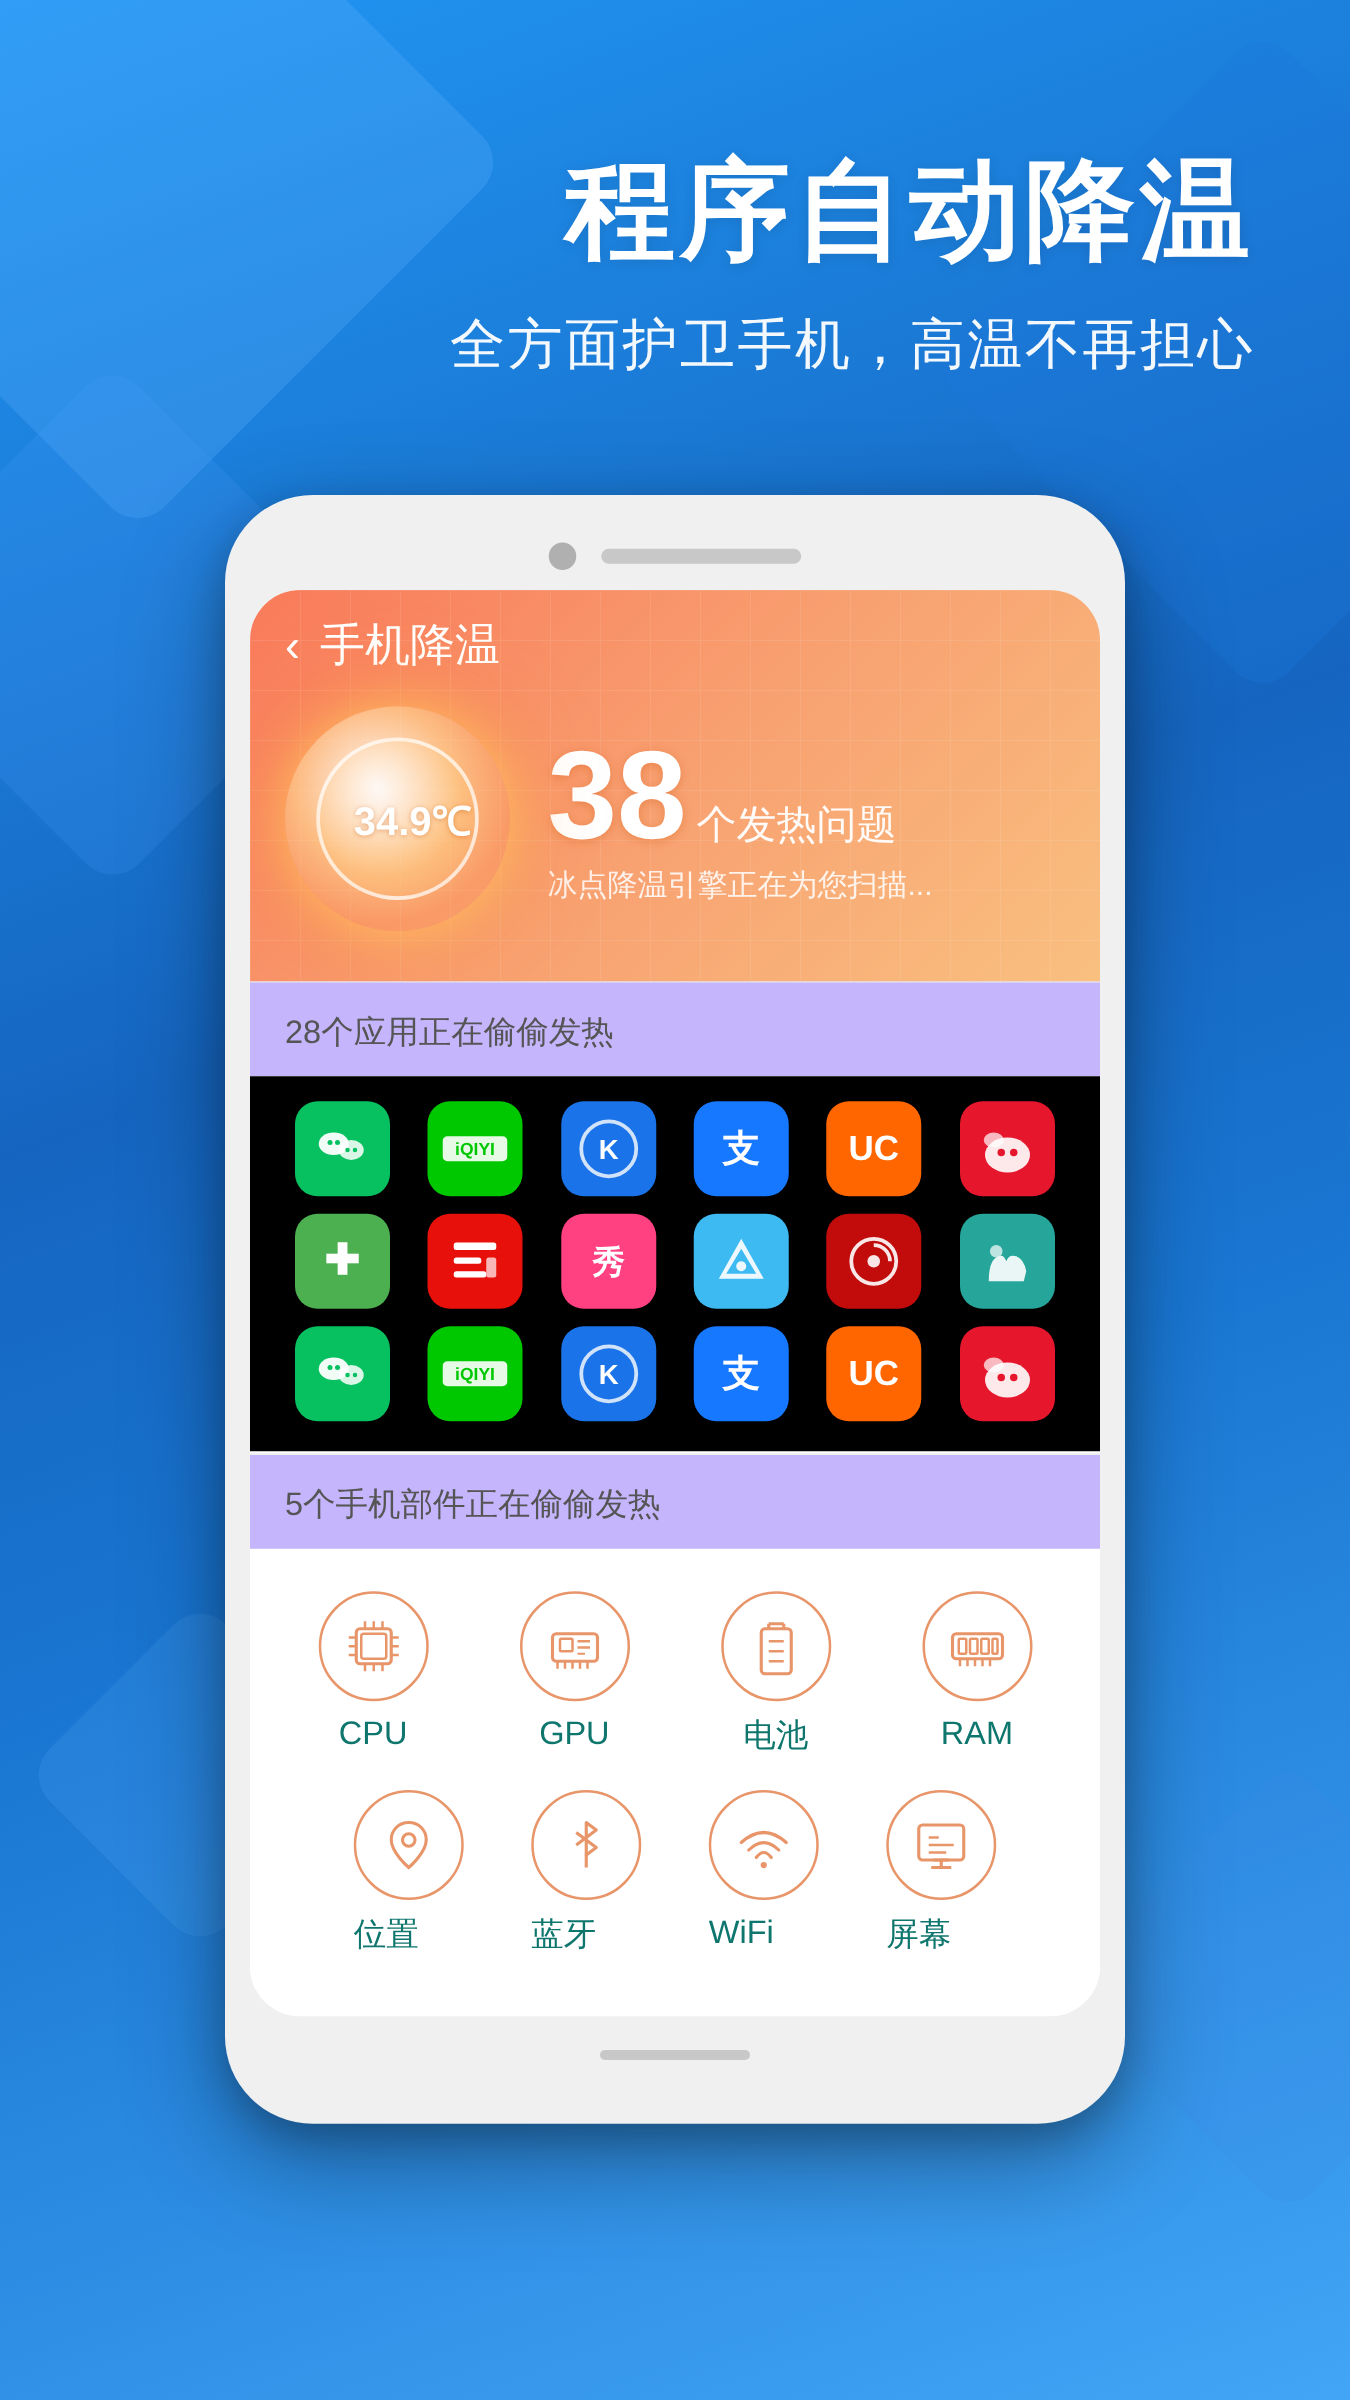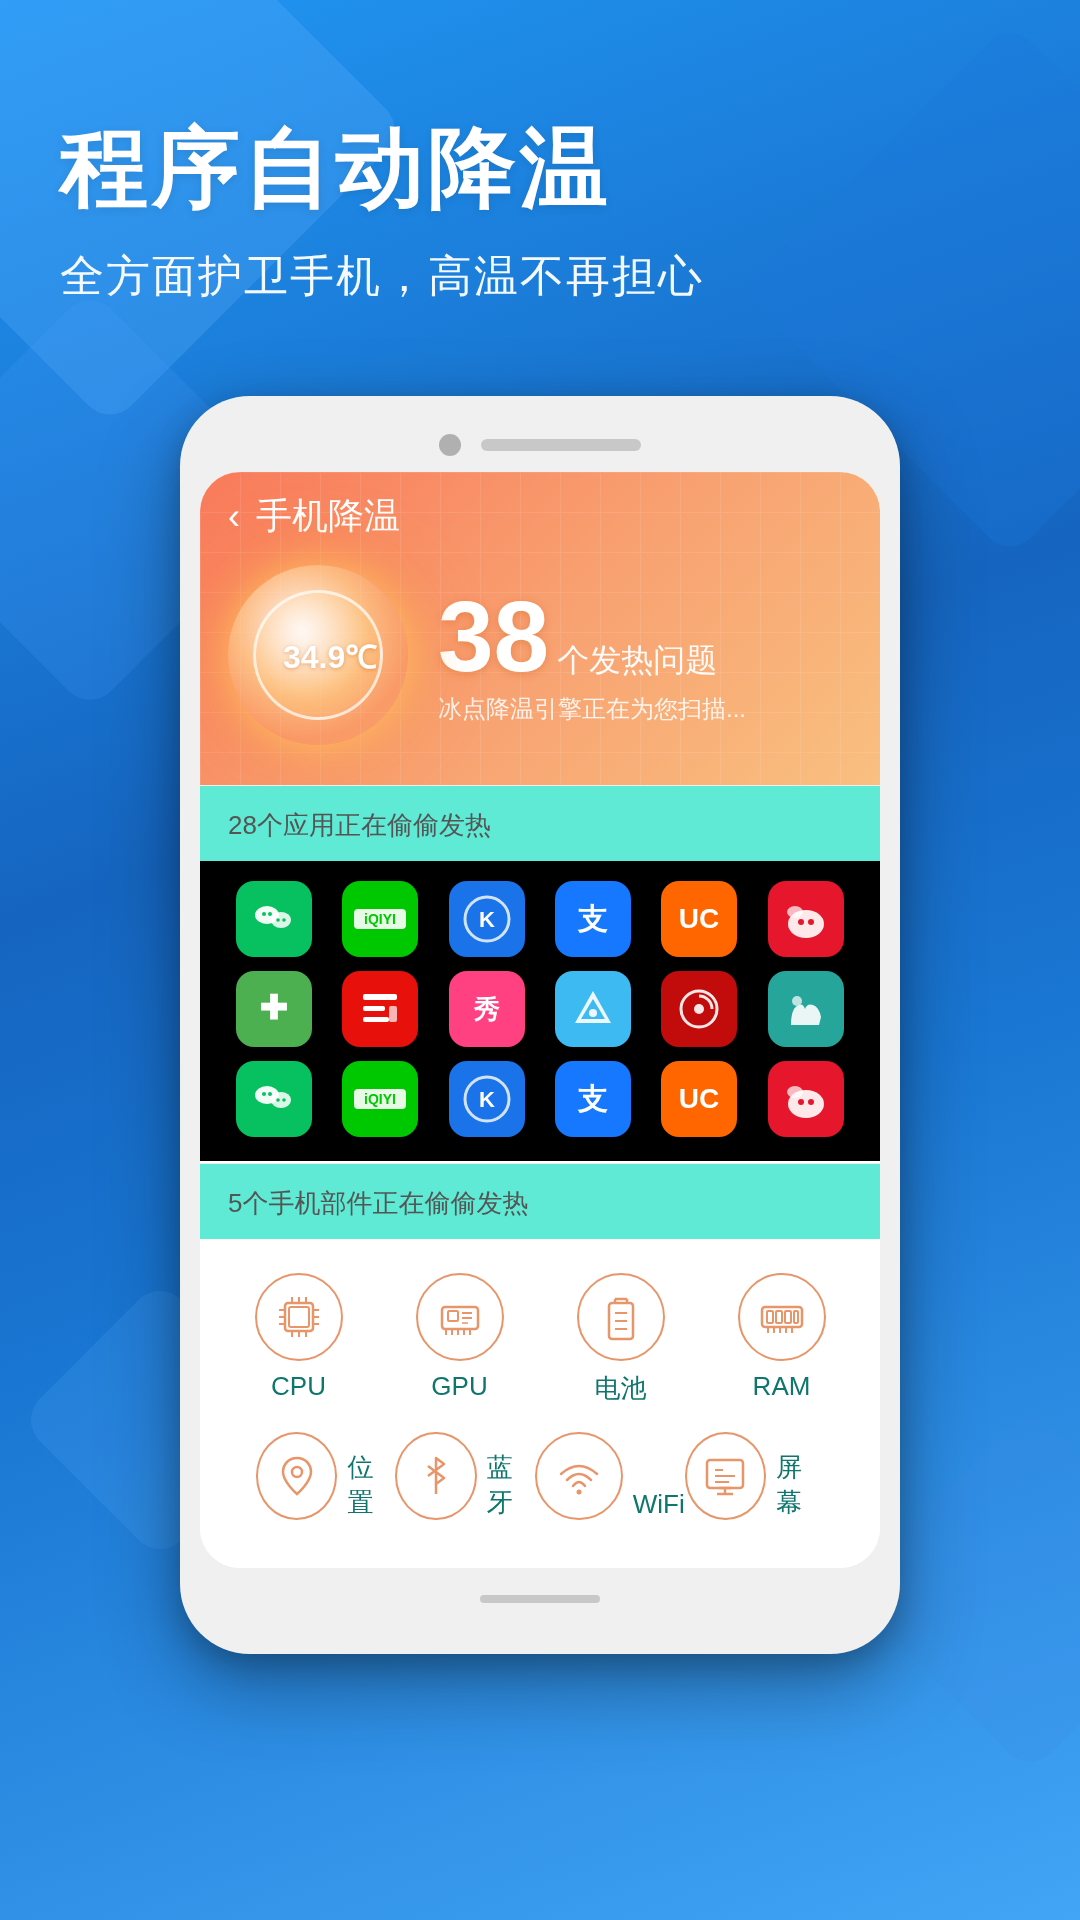--- a/index.html
+++ b/index.html
@@ -32,21 +32,21 @@
     .bg-d2 { width: 380px; height: 380px; top: 100px; right: -120px; background: rgba(30,120,220,0.3); }
     .bg-d3 { width: 300px; height: 300px; top: 350px; left: -60px; background: rgba(80,160,255,0.18); }
     .bg-d4 { width: 260px; height: 260px; bottom: 200px; right: -80px; background: rgba(60,140,230,0.2); }
     .bg-d5 { width: 200px; height: 200px; bottom: 400px; left: 60px; background: rgba(100,180,255,0.15); }
 
     
     .header-area {
       position: relative;
       z-index: 10;
       padding: 120px 76px 60px 60px;
-      text-align: left;
+      text-align: right;
     }
 
     .header-title {
       font-size: 88px;
       font-weight: 700;
       color: #ffffff;
       letter-spacing: 4px;
       line-height: 1.1;
       margin-bottom: 28px;
       text-shadow: 0 2px 10px rgba(0,0,0,0.1);
@@ -218,21 +218,21 @@
     .scan-text {
       color: rgba(255,255,255,0.85);
       font-size: 24px;
     }
 
     
     .section-label {
       padding: 22px 28px 18px 28px;
       color: #555;
       font-size: 26px;
-      background: #5eead4;
+      background: #c4b5fd;
       border-top: 1px solid #eee;
     }
 
     .apps-grid-section {
       background: #000000;
       padding: 20px 28px 24px 28px;
     }
 
     .apps-grid {
       display: grid;
@@ -302,22 +302,22 @@
     
     .bottom-components-row {
       display: flex;
       justify-content: space-around;
       padding: 10px 28px 20px 28px;
       background: #fff;
     }
 
     .bottom-comp-item {
       display: flex;
-      flex-direction: row;
-      align-items: flex-end;
+      flex-direction: column;
+      align-items: flex-start;
       gap: 10px;
     }
 
     
     .comp-svg {
       width: 56px;
       height: 56px;
     }
   </style>
 </head>

